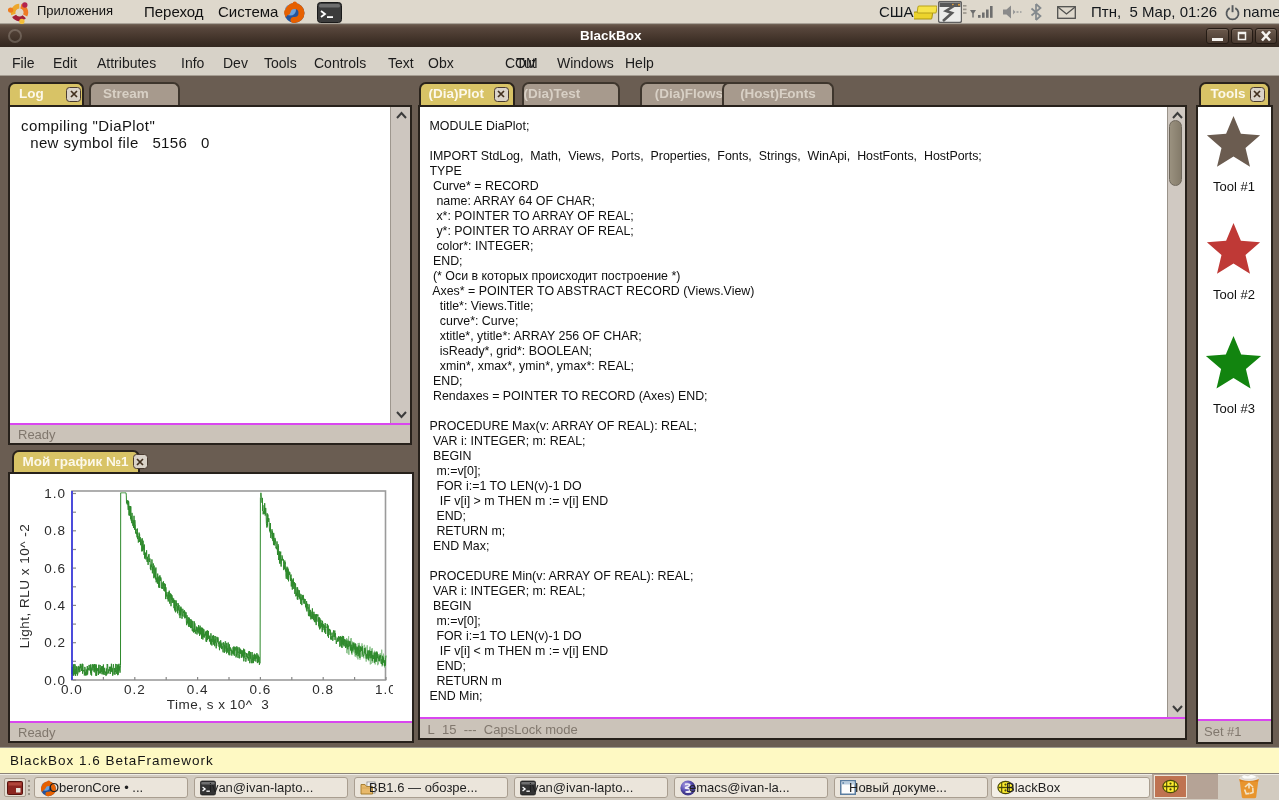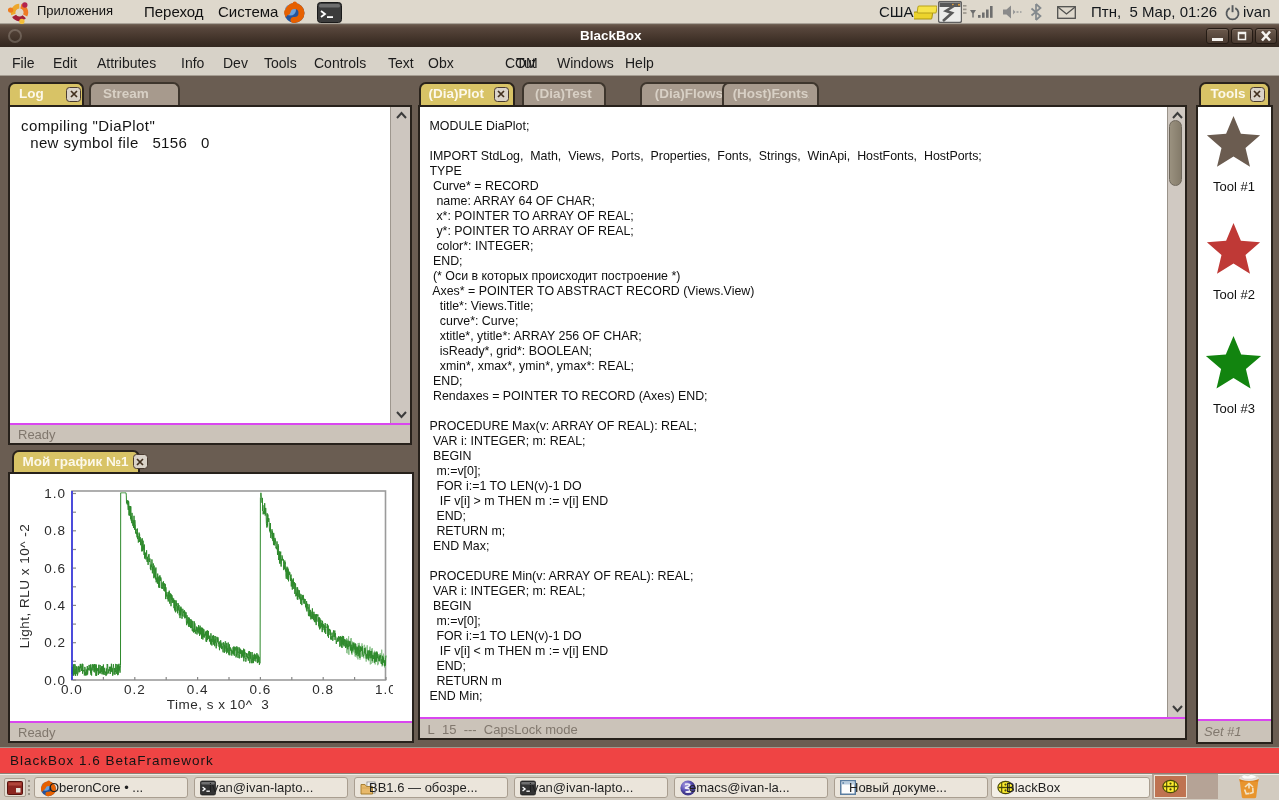--- a/index.html
+++ b/index.html
@@ -81,21 +81,21 @@
   </svg>
   <svg class="abs" style="left:1057px;top:6px" width="19" height="13" viewBox="0 0 19 13">
     <rect x="0.7" y="0.7" width="17.6" height="11.6" fill="none" stroke="#50504e" stroke-width="1.3"></rect>
     <path d="M1.2 1.2 L9.5 8 L17.8 1.2" stroke="#50504e" stroke-width="1.3" fill="none"></path>
   </svg>
   <span class="abs" style="left:1091px;top:3px;font-size:15px;color:#14181c;">Птн,&nbsp; 5 Мар, 01:26</span>
   <svg class="abs" style="left:1224px;top:4px" width="17" height="17" viewBox="0 0 17 17">
     <path d="M11.3 4.1 A6 6 0 1 1 5.7 4.1" fill="none" stroke="#55595c" stroke-width="1.8"></path>
     <rect x="7.6" y="1.2" width="1.9" height="7" fill="#55595c"></rect>
   </svg>
-  <span class="abs" style="left:1243px;top:3px;font-size:15px;color:#14181c;">ivan</span>
+  <span class="abs" style="left:1243px;top:3px;font-size:15px;color:#14181c;">name</span>
 </div>
 
 <div class="abs" style="left:0;top:24px;width:1279px;height:23px;background:linear-gradient(#685649 0%, #57463c 14%, #4a3a30 45%, #3a2d24 80%, #332820 100%);border-top:1px solid #6e6054;">
   <div class="abs" style="left:8px;top:4px;width:14px;height:14px;border:2px solid rgba(220,210,200,0.25);border-radius:50%;"></div>
   <span class="abs" style="left:580px;top:3px;font-size:13.5px;font-weight:bold;color:#fff;">BlackBox</span>
 </div>
 <div class="abs" style="left:1206px;top:28px;width:23px;height:16px;background:linear-gradient(#6b594c,#493a30);border:1px solid #241b14;border-radius:3px;box-shadow:inset 0 1px 0 rgba(255,255,255,0.15);">
     <div class="abs" style="left:5px;top:9px;width:11px;height:3px;background:#f4f2ee;"></div>
   </div>
 <div class="abs" style="left:1231px;top:28px;width:22px;height:16px;background:linear-gradient(#6b594c,#493a30);border:1px solid #241b14;border-radius:3px;box-shadow:inset 0 1px 0 rgba(255,255,255,0.15);"><svg width="20" height="14">
@@ -205,23 +205,23 @@
 </svg>
 
 <div class="tab tabact" style="left:418.5px;top:82px;width:96px;">
   <span class="abs" style="left:8px;top:2px;">(Dia)Plot</span>
   <div class="xbtn" style="left:73px;top:2.5px;">
       <svg width="11" height="11">
         <path d="M3 3 L9 9 M9 3 L3 9" stroke="#42301f" stroke-width="1.7"></path>
       </svg>
     </div>
 </div>
-<div class="tab tabin" style="left:521.5px;top:82px;width:84px;text-align:center;"><span style="position:relative;top:2px;">(Dia)Test</span></div>
+<div class="tab tabin" style="left:521.5px;top:82px;width:98px;"><span style="position:relative;top:2px;">(Dia)Test</span></div>
 <div class="tab tabin" style="left:619px;top:82px;width:98px;text-align:center;margin-left:21px;"><span style="position:relative;top:2px;">(Dia)Flows</span></div>
-<div class="tab tabin" style="left:722px;top:82px;width:97px;text-align:center;text-decoration:underline;"><span style="position:relative;top:2px;">(Host)Fonts</span></div>
+<div class="tab tabin" style="left:722px;top:82px;width:112px;text-align:center;text-decoration:underline;"><span style="position:relative;top:2px;">(Host)Fonts</span></div>
 
 <div class="abs" style="left:417.5px;top:104.5px;width:769px;height:635px;background:#fff;border:2px solid #27211b;"></div>
 <div class="abs" style="left:429.5px;top:119px;width:730px;height:597px;overflow:hidden;font-size:12.4px;line-height:15px;color:#0f0f0f;white-space:pre;">MODULE DiaPlot;
 
 IMPORT StdLog,  Math,  Views,  Ports,  Properties,  Fonts,  Strings,  WinApi,  HostFonts,  HostPorts;
 TYPE
  Curve* = RECORD
   name: ARRAY 64 OF CHAR;
   x*: POINTER TO ARRAY OF REAL;
   y*: POINTER TO ARRAY OF REAL;
@@ -280,25 +280,25 @@
 <div class="abs" style="left:1196px;top:104.5px;width:76.5px;height:639.5px;background:#fff;border:2px solid #27211b;"></div>
 
 <svg class="abs" style="left:1196px;top:104.5px;" width="75" height="320" viewBox="0 0 75 320">
   <path d="M37.5,11.0 L44.9,28.8 L64.1,30.3 L49.5,42.9 L54.0,61.7 L37.5,51.6 L21.0,61.7 L25.5,42.9 L10.9,30.3 L30.1,28.8 Z" fill="#6b5c50"></path>
   <path d="M37.5,118.0 L44.9,135.8 L64.1,137.3 L49.5,149.9 L54.0,168.7 L37.5,158.6 L21.0,168.7 L25.5,149.9 L10.9,137.3 L30.1,135.8 Z" fill="#bf3936"></path>
   <path d="M37.5,231.0 L45.2,249.4 L65.1,251.0 L49.9,264.0 L54.5,283.5 L37.5,273.1 L20.5,283.5 L25.1,264.0 L9.9,251.0 L29.8,249.4 Z" fill="#12840f"></path>
 </svg>
 <div class="abs" style="left:1196px;top:179px;width:76px;text-align:center;font-size:13px;color:#111;">Tool #1</div>
 <div class="abs" style="left:1196px;top:286.5px;width:76px;text-align:center;font-size:13px;color:#111;">Tool #2</div>
 <div class="abs" style="left:1196px;top:401px;width:76px;text-align:center;font-size:13px;color:#111;">Tool #3</div>
-<div class="statusbar" style="left:1198px;top:718.5px;width:72.5px;height:23.5px;font-style:italic;">
+<div class="statusbar" style="left:1198px;top:718.5px;width:72.5px;height:23.5px;">
   <span class="abs" style="left:6px;top:3px;">Set #1</span>
 </div>
 
-<div class="abs" style="left:0;top:747px;width:1279px;height:25.5px;background:#ef4444;border-top:1px solid #9e9a8e;">
+<div class="abs" style="left:0;top:747px;width:1279px;height:25.5px;background:#fef9c3;border-top:1px solid #9e9a8e;">
   <span class="abs" style="left:10px;top:5px;font-size:13.5px;letter-spacing:1px;color:#141414;">BlackBox 1.6 BetaFramework</span>
 </div>
 <div class="abs" style="left:0;top:772.5px;width:1279px;height:27.5px;background:#d2cbc0;border-top:1px solid #8b8378;box-shadow:inset 0 1px 0 #efece4;">
 </div>
 
 <div class="abs" style="left:4px;top:778px;width:22px;height:19px;background:#e4ddd2;border:1px solid #a99e90;border-radius:2px;">
   <svg class="abs" style="left:2px;top:1.5px" width="16" height="14" viewBox="0 0 16 14">
     <rect x="0.5" y="0.5" width="15" height="13" rx="1" fill="#8c2620" stroke="#57120e"></rect>
     <rect x="1.5" y="1.5" width="13" height="3" fill="#b0463a"></rect>
     <rect x="9" y="7" width="4.5" height="4.5" fill="#e8e4da"></rect>

